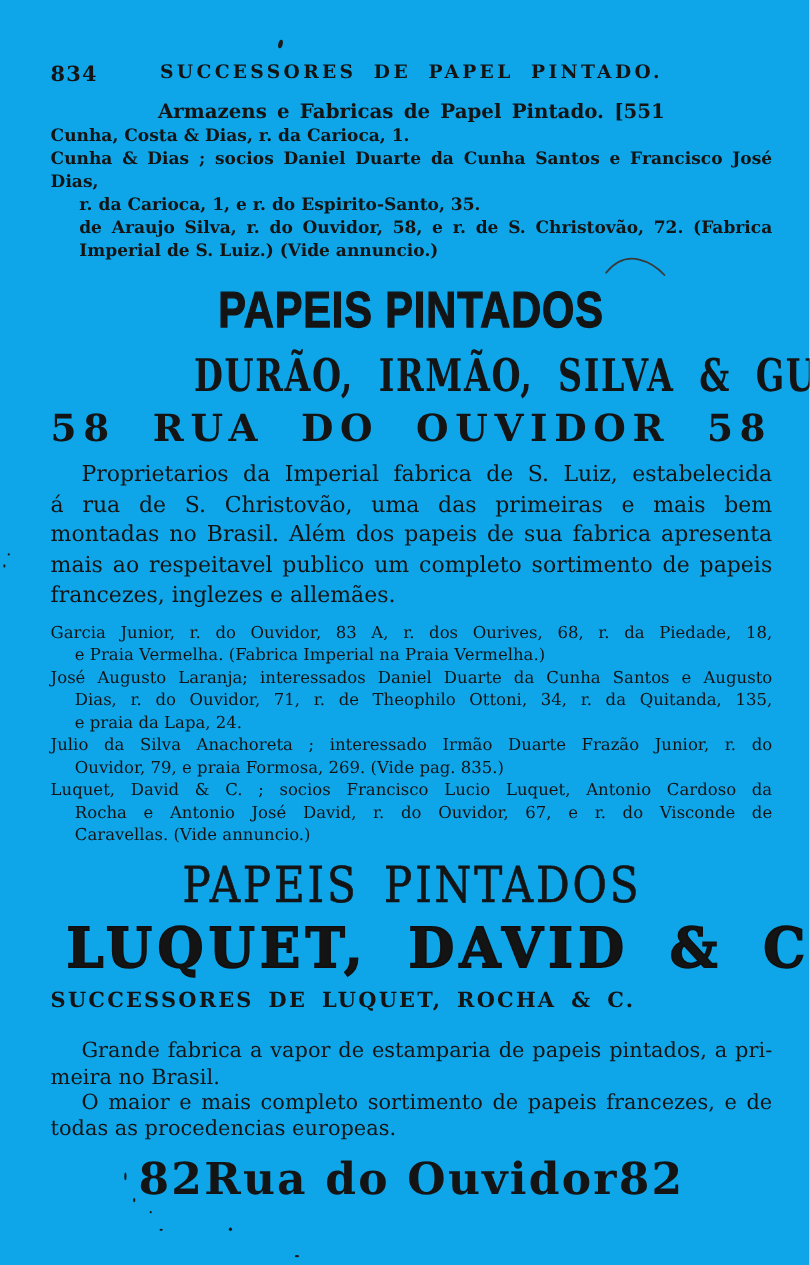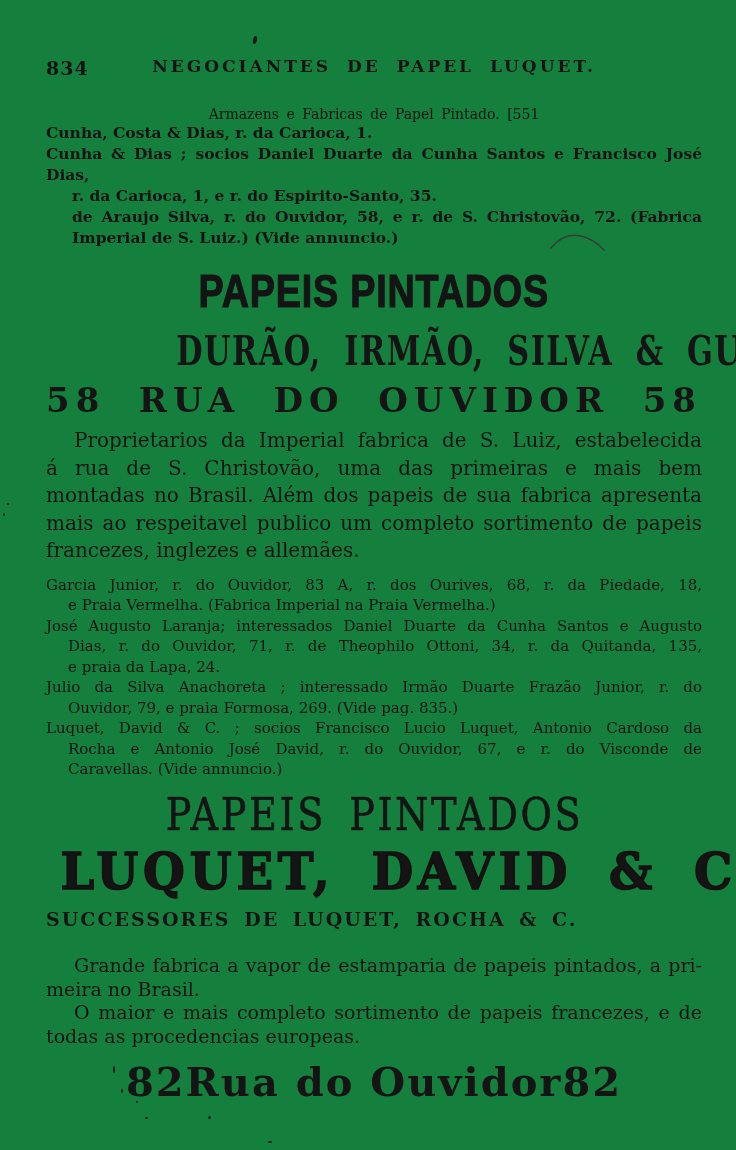--- a/index.html
+++ b/index.html
@@ -1,35 +1,35 @@
 <!DOCTYPE html>
 <html><head>
 <meta charset="utf-8">
 <style>
   * { margin:0; padding:0; box-sizing:border-box; }
   html,body { width:736px; height:1150px; background:#ffffff; overflow:hidden; }
   body { font-family:"DejaVu Serif","Liberation Serif",serif; color:#141414; }
   .page {
     position:relative; width:736px; height:1150px;
-    padding:56px 34px 0 46px; background:#15803d;
+    padding:56px 34px 0 46px; background:#0ea5e9;
   }
 
   
   .header-row { position:relative; height:24px; }
   .page-num {
     position:absolute; left:0; top:1px;
     font-size:19px; font-weight:700; letter-spacing:1px;
   }
   .header-title {
     text-align:center; font-size:17px; font-weight:700;
     letter-spacing:3px; word-spacing:7px; white-space:nowrap;
   }
   .subheader {
-    margin-top:26px; text-align:center;
-    font-size:14px; font-weight:400; word-spacing:3px;
+    margin-top:11px; text-align:center;
+    font-size:18px; font-weight:700; word-spacing:3px;
   }
 
   
   .dir-top { font-size:15.5px; line-height:21px; font-weight:700; }
   .dir-mid { margin-top:10px; font-size:15px;  line-height:20.5px; font-weight:400; }
   .ln { text-align:left; }
   .ln.j { text-align:justify; text-align-last:justify; }
   .dir-top .cont { padding-left:26px; }
   .dir-mid .cont { padding-left:22px; }
 
@@ -83,21 +83,21 @@
   .speck { position:absolute; background:#1c1c1c; border-radius:50%; }
   .curve-mark { position:absolute; left:548px; top:229px; }
 </style>
 </head>
 <body>
 
 <div class="page">
 
   <div class="header-row">
     <span class="page-num">834</span>
-    <div class="header-title">NEGOCIANTES DE PAPEL LUQUET.</div>
+    <div class="header-title">SUCCESSORES DE PAPEL PINTADO.</div>
   </div>
   <div class="subheader">Armazens e Fabricas de Papel Pintado. [551</div>
 
   <div class="dir-top">
     <div class="ln">Cunha, Costa &amp; Dias, r. da Carioca, 1.</div>
     <div class="ln j">Cunha &amp; Dias ; socios Daniel Duarte da Cunha Santos e Francisco José Dias,</div>
     <div class="ln cont">r. da Carioca, 1, e r. do Espirito-Santo, 35.</div>
     <div class="ln j cont">de Araujo Silva, r. do Ouvidor, 58, e r. de S. Christovão, 72. (Fabrica</div>
     <div class="ln cont">Imperial de S. Luiz.) (Vide annuncio.)</div>
   </div>

